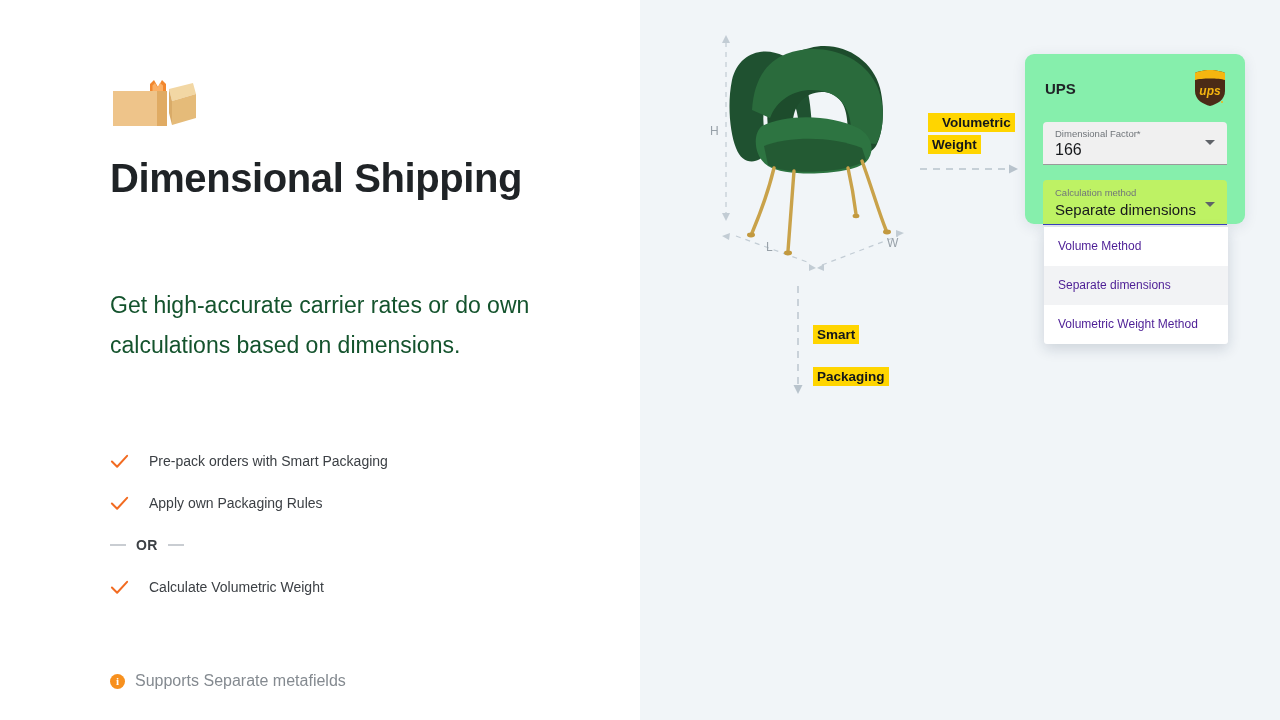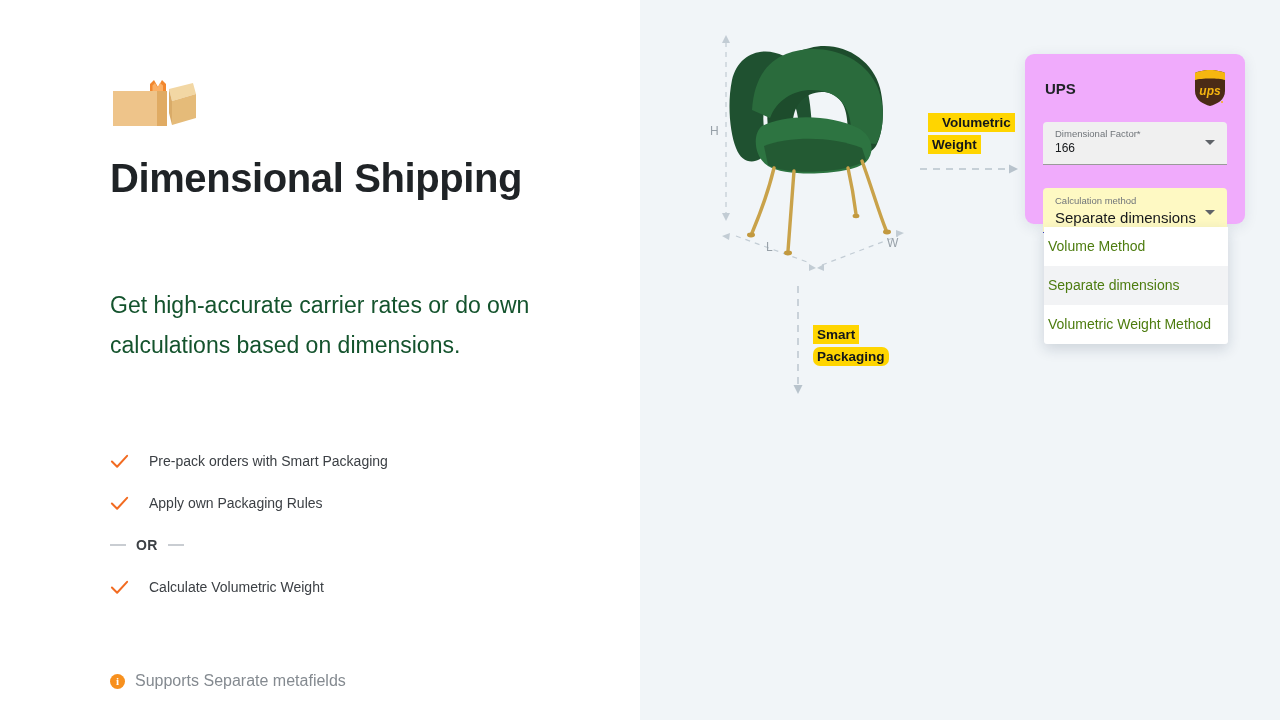--- a/index.html
+++ b/index.html
@@ -66,67 +66,66 @@
   
   .hl {
     position: absolute; background: #ffd500; color: #14171a;
     font-size: 13.5px; font-weight: bold; padding: 2px 4px; line-height: 15px;
     white-space: nowrap;
   }
 
   
   .ups-card {
     position: absolute; left: 385px; top: 54px; width: 220px; height: 170px;
-    background: #f0abfc; border-radius: 9px;
+    background: #86efac; border-radius: 9px;
     box-shadow: 0 3px 14px rgba(30,50,80,0.10);
   }
   .ups-title {
     position: absolute; left: 20px; top: 26px; font-size: 15px;
     font-weight: bold; color: #1f2326;
   }
   .ups-logo { position: absolute; right: 18px; top: 15px; width: 34px; height: 38px; }
 
   .field {
     position: absolute; left: 18px; width: 184px; height: 43px;
     background: #f0f0f0; border-radius: 4px 4px 0 0;
     border-bottom: 1.4px solid #9a9a9a;
   }
   .field.f1 { top: 68px; }
   .field-label {
     position: absolute; left: 12px; top: 6px; font-size: 9.5px; color: #70757a;
   }
   .field-value {
-    position: absolute; left: 12px; top: 19px; font-size: 12px; color: #17191c;
+    position: absolute; left: 12px; top: 19px; font-size: 16px; color: #17191c;
   }
   .caret {
     position: absolute; right: 12px; top: 18px;
     width: 0; height: 0; border-left: 5px solid transparent;
     border-right: 5px solid transparent; border-top: 5.5px solid #5f6368;
   }
 
   
   .select-open {
     position: absolute; left: 403px; top: 180px; width: 184px; height: 45px;
-    background: #fef9c3; border-radius: 4px 4px 0 0;
+    background: #bef264; border-radius: 4px 4px 0 0;
     border-bottom: 1.8px solid #3a3fbf;
-    margin-top: 8px;
   }
   .select-open .field-label { top: 7px; }
   .select-open .field-value { top: 21px; font-size: 15px; }
   .select-open .caret { top: 22px; }
 
   .dropdown {
     position: absolute; left: 1044px; top: 227px; width: 184px;
     background: #fff; border-radius: 0 0 3px 3px;
     box-shadow: 0 5px 14px rgba(20,40,70,0.16);
     overflow: hidden;
   }
   .dd-item {
-    height: 39px; line-height: 39px; padding-left: 4px;
-    font-size: 14px; color: #4d7c0f; white-space: nowrap;
+    height: 39px; line-height: 39px; padding-left: 14px;
+    font-size: 12px; color: #4c1d95; white-space: nowrap;
   }
   .dd-item.sel { background: #f2f3f5; }
 </style>
 </head>
 <body>
 
 <div class="page">
 
   <div class="left">
 
@@ -237,21 +236,21 @@
     <svg class="dimline" style="left:280px; top:163px;" width="100" height="12" viewBox="0 0 100 12">
       <line x1="0" y1="6" x2="88" y2="6" stroke="#b8c3cc" stroke-width="1.4" stroke-dasharray="7 6"></line>
       <path d="M98 6 l-9 -4.5 v9 z" fill="#b8c3cc"></path>
     </svg>
 
     <svg class="dimline" style="left:152px; top:286px;" width="12" height="110" viewBox="0 0 12 110">
       <line x1="6" y1="0" x2="6" y2="98" stroke="#b8c3cc" stroke-width="1.4" stroke-dasharray="7 6"></line>
       <path d="M6 108 l-4.5 -9 h9 z" fill="#b8c3cc"></path>
     </svg>
     <div class="hl" style="left:173px; top:325px;">Smart</div>
-    <div class="hl" style="left:173px; top:347px;border-radius:7px;">Packaging</div>
+    <div class="hl" style="left:173px; top:367px;">Packaging</div>
 
     <div class="ups-card">
       <div class="ups-title">UPS</div>
       <div class="ups-logo">
         <svg viewBox="0 0 34 38" width="34" height="38">
           <path d="M17 1 C 10 1 4 3 2 4 L2 22 C 2 31 10 35 17 37 C 24 35 32 31 32 22 L32 4 C 30 3 24 1 17 1 Z" fill="#4b2b16"></path>
           <path d="M17 1 C 10 1 4 3 2 4 L2 11 C 8 9 26 9 32 11 L32 4 C 30 3 24 1 17 1 Z" fill="#f6b610"></path>
           <text x="17" y="26" text-anchor="middle" font-family="Liberation Sans, sans-serif" font-size="12" font-weight="bold" font-style="italic" fill="#f6b610">ups</text>
           <circle cx="29" cy="33" r="1" fill="#f6b610"></circle>
         </svg>

